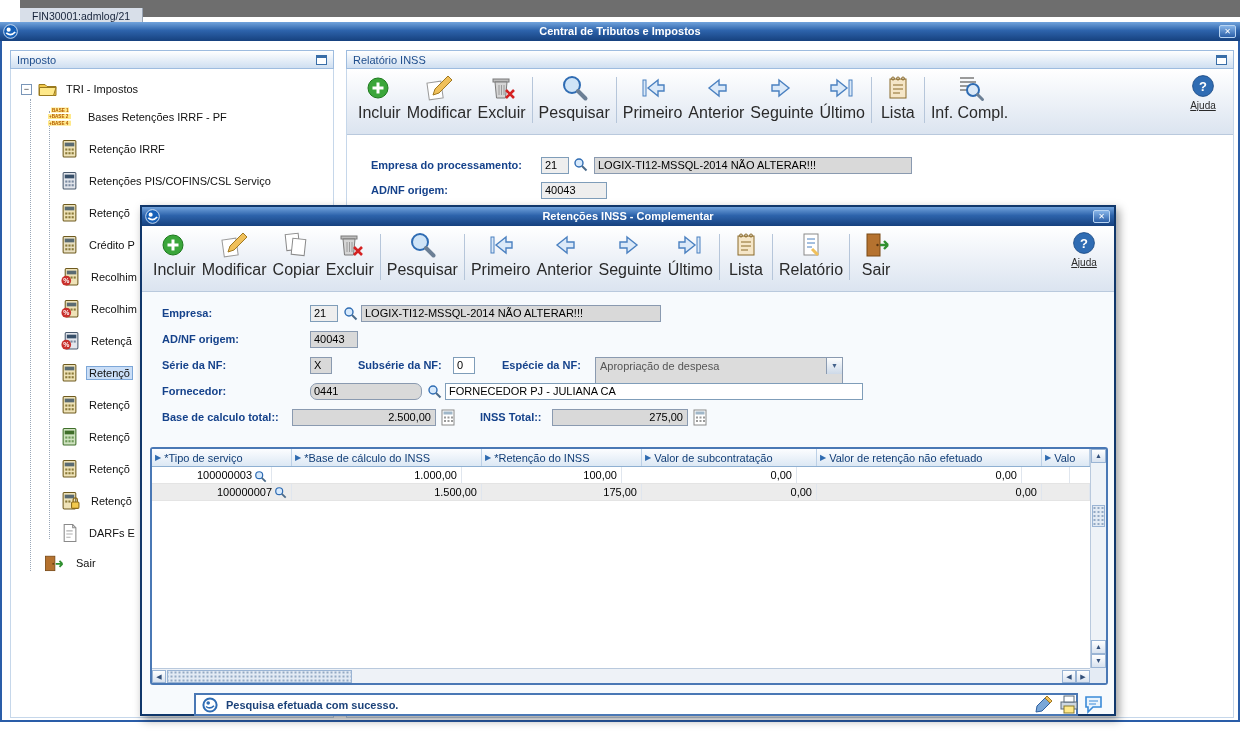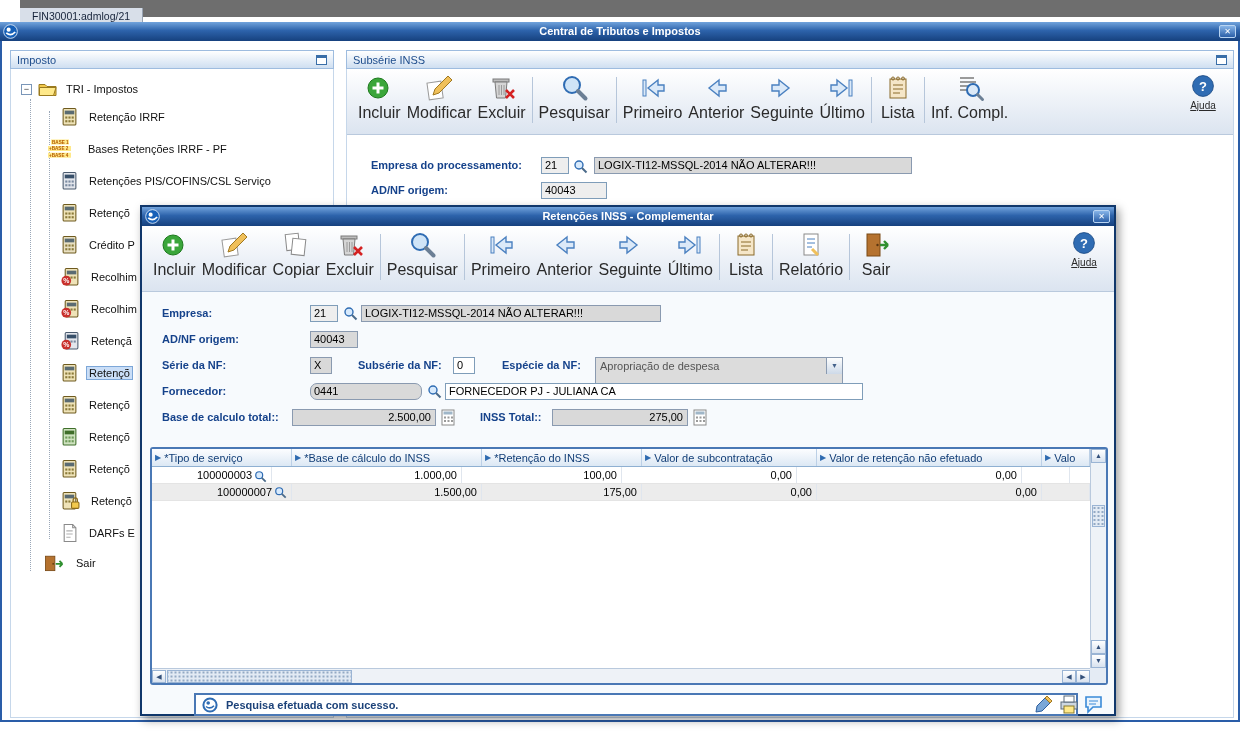--- a/index.html
+++ b/index.html
@@ -52,21 +52,21 @@
 
   
   .flabel { font-weight:bold; color:#15428b; font-size:11px; line-height:17px; white-space:nowrap; }
   .fld { height:17px; line-height:15px; border:1px solid #7f9db9; background:#eeeeee; padding:0 3px; font-size:11px; color:#000; overflow:hidden; white-space:nowrap; }
   .fld.grey { background:#d9d9d9; border-color:#8a9ab0; }
   .fld.white { background:#fff; }
   .fld.num { text-align:right; padding-right:4px; }
   .mag { width:15px; height:15px; }
 
   .main-fields { position:absolute; left:0; top:88px; width:100%; }
-  .frow { display:flex; align-items:flex-end; margin:0 0 8px 24px; }
+  .frow { display:flex; align-items:flex-start; margin:0 0 8px 24px; }
   .frow .flabel { width:170px; }
 
   
   .modal { position:absolute; left:140px; top:205px; width:976px; height:511px; background:#f7fafd; border:2px solid #10376b; box-shadow:3px 4px 9px rgba(0,0,0,.4); z-index:50; }
   .modal .titlebar { top:0; }
   .mrow { position:absolute; left:0; width:100%; height:20px; }
   .mrow .abs { position:absolute; top:0; }
 
   .select { position:relative; background:#dcdcdc; border:1px solid #8a9ab0; height:32px; line-height:16px; color:#555; padding:0 18px 0 4px; font-size:11px; white-space:nowrap; overflow:hidden; }
   .select .darr { position:absolute; right:0; top:0; width:16px; height:16px; background:linear-gradient(#fdfdfd,#cdd9e8); border-left:1px solid #8a9ab0; color:#44618a; font-size:7px; line-height:16px; text-align:center; }
@@ -133,50 +133,50 @@
 
         <div class="troot">
           <span class="expander">−</span>
           <svg width="19" height="15" viewBox="0 0 19 15">
             <path d="M1 2.5h6l2 2h9v9H1z" fill="#f2c94c" stroke="#9a7a1e"></path>
             <path d="M1.5 5.5h16.5l-2.5 8H1.5z" fill="#ffe98a" stroke="#9a7a1e"></path>
           </svg>
           <span class="tree-label">TRI - Impostos</span>
         </div>
 
-        <div class="titem">
-          <svg width="17" height="20" viewBox="0 0 16 18">
-              <rect x="2" y="1" width="12" height="15.5" rx="1" fill="#efe3b8" stroke="#6e5a1e"></rect>
-              <rect x="3.5" y="3" width="9" height="3.5" fill="#5a6b72"></rect>
-              <g fill="#8a7a3a">
-                <rect x="4" y="8.5" width="2" height="2"></rect>
-                <rect x="7" y="8.5" width="2" height="2"></rect>
-                <rect x="10" y="8.5" width="2" height="2"></rect>
-                <rect x="4" y="12" width="2" height="2"></rect>
-                <rect x="7" y="12" width="2" height="2"></rect>
-                <rect x="10" y="12" width="2" height="2"></rect>
-              </g>
-            </svg>
-          <span class="tree-label">Retenção IRRF</span>
-        </div>
-
         <div class="titem" style="padding-left:36px;">
           <svg width="30" height="20" viewBox="0 0 30 20">
             <rect x="4" y="0.5" width="18" height="5" fill="#ffe98a"></rect>
               <text x="5" y="4.8" font-size="4.6" font-weight="bold" fill="#b35900">BASE 1</text>
             <rect x="1" y="7" width="23" height="5" fill="#ffe98a"></rect>
               <text x="2" y="11.3" font-size="4.6" font-weight="bold" fill="#b35900">+BASE 2</text>
             <rect x="1" y="13.7" width="23" height="5" fill="#ffe98a"></rect>
               <text x="2" y="18" font-size="4.6" font-weight="bold" fill="#b35900">+BASE 4</text>
           </svg>
           <span class="tree-label">Bases Retenções IRRF - PF</span>
         </div>
 
         <div class="titem">
           <svg width="17" height="20" viewBox="0 0 16 18">
+              <rect x="2" y="1" width="12" height="15.5" rx="1" fill="#efe3b8" stroke="#6e5a1e"></rect>
+              <rect x="3.5" y="3" width="9" height="3.5" fill="#5a6b72"></rect>
+              <g fill="#8a7a3a">
+                <rect x="4" y="8.5" width="2" height="2"></rect>
+                <rect x="7" y="8.5" width="2" height="2"></rect>
+                <rect x="10" y="8.5" width="2" height="2"></rect>
+                <rect x="4" y="12" width="2" height="2"></rect>
+                <rect x="7" y="12" width="2" height="2"></rect>
+                <rect x="10" y="12" width="2" height="2"></rect>
+              </g>
+            </svg>
+          <span class="tree-label">Retenção IRRF</span>
+        </div>
+
+        <div class="titem">
+          <svg width="17" height="20" viewBox="0 0 16 18">
               <rect x="2" y="1" width="12" height="15.5" rx="1" fill="#e3e6ec" stroke="#4a5a6e"></rect>
               <rect x="3.5" y="3" width="9" height="3.5" fill="#38506a"></rect>
               <g fill="#7a8aa0">
                 <rect x="4" y="8.5" width="2" height="2"></rect>
                 <rect x="7" y="8.5" width="2" height="2"></rect>
                 <rect x="10" y="8.5" width="2" height="2"></rect>
                 <rect x="4" y="12" width="2" height="2"></rect>
                 <rect x="7" y="12" width="2" height="2"></rect>
                 <rect x="10" y="12" width="2" height="2"></rect>
               </g>
@@ -354,21 +354,21 @@
               <circle cx="12" cy="11" r="1" fill="#5a3510"></circle>
               <path d="M15 11h8m0 0l-3.5-3.5M23 11l-3.5 3.5" stroke="#2f8f2f" stroke-width="2.2" fill="none"></path>
             </svg>
           <span class="tree-label">Sair</span>
         </div>
       </div>
     </div>
 
     <div class="right-panel">
       <div class="panel-header">
-        <span class="ph-title">Subsérie INSS</span>
+        <span class="ph-title">Relatório INSS</span>
         <span class="restore-ic"></span>
       </div>
       <div class="right-body">
 
         <div class="tbar">
           <div class="tbtn">
             <svg viewBox="0 0 30 30">
                 <circle cx="14" cy="15" r="10" fill="#3aa63a" stroke="#1d7a1d"></circle>
                 <path d="M14 9.5v11M8.5 15h11" stroke="#fff" stroke-width="3"></path>
               </svg>

